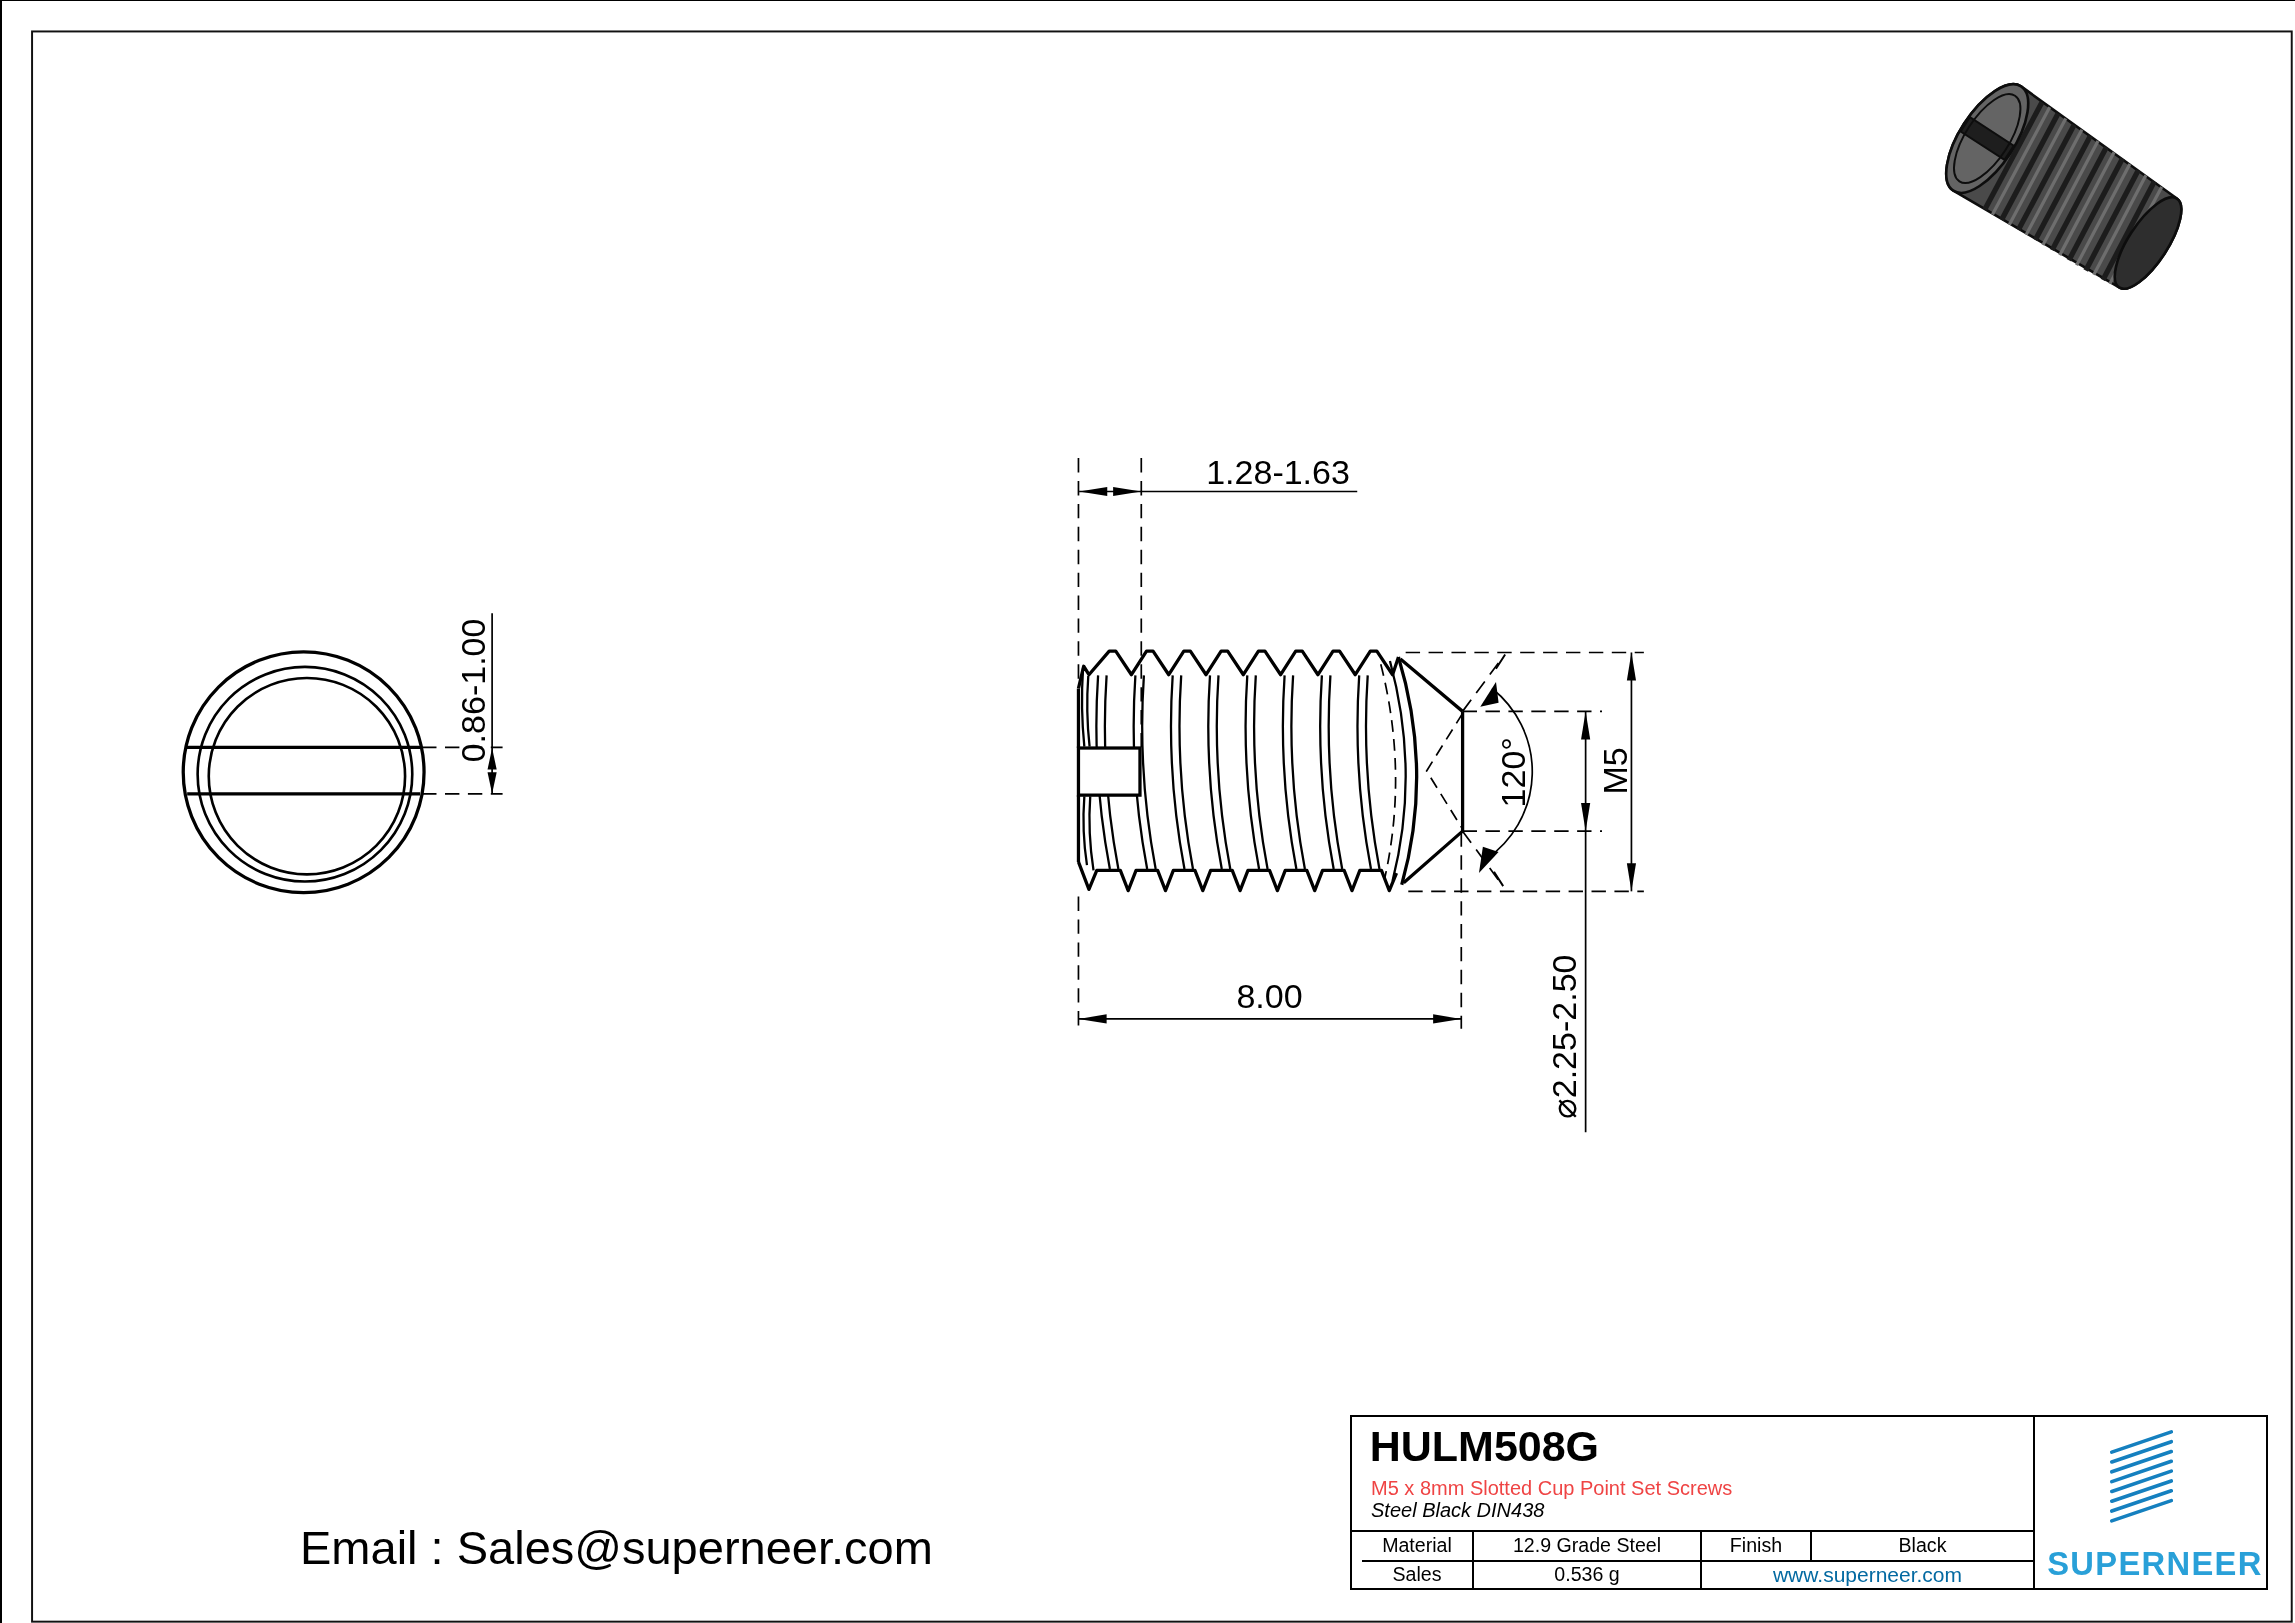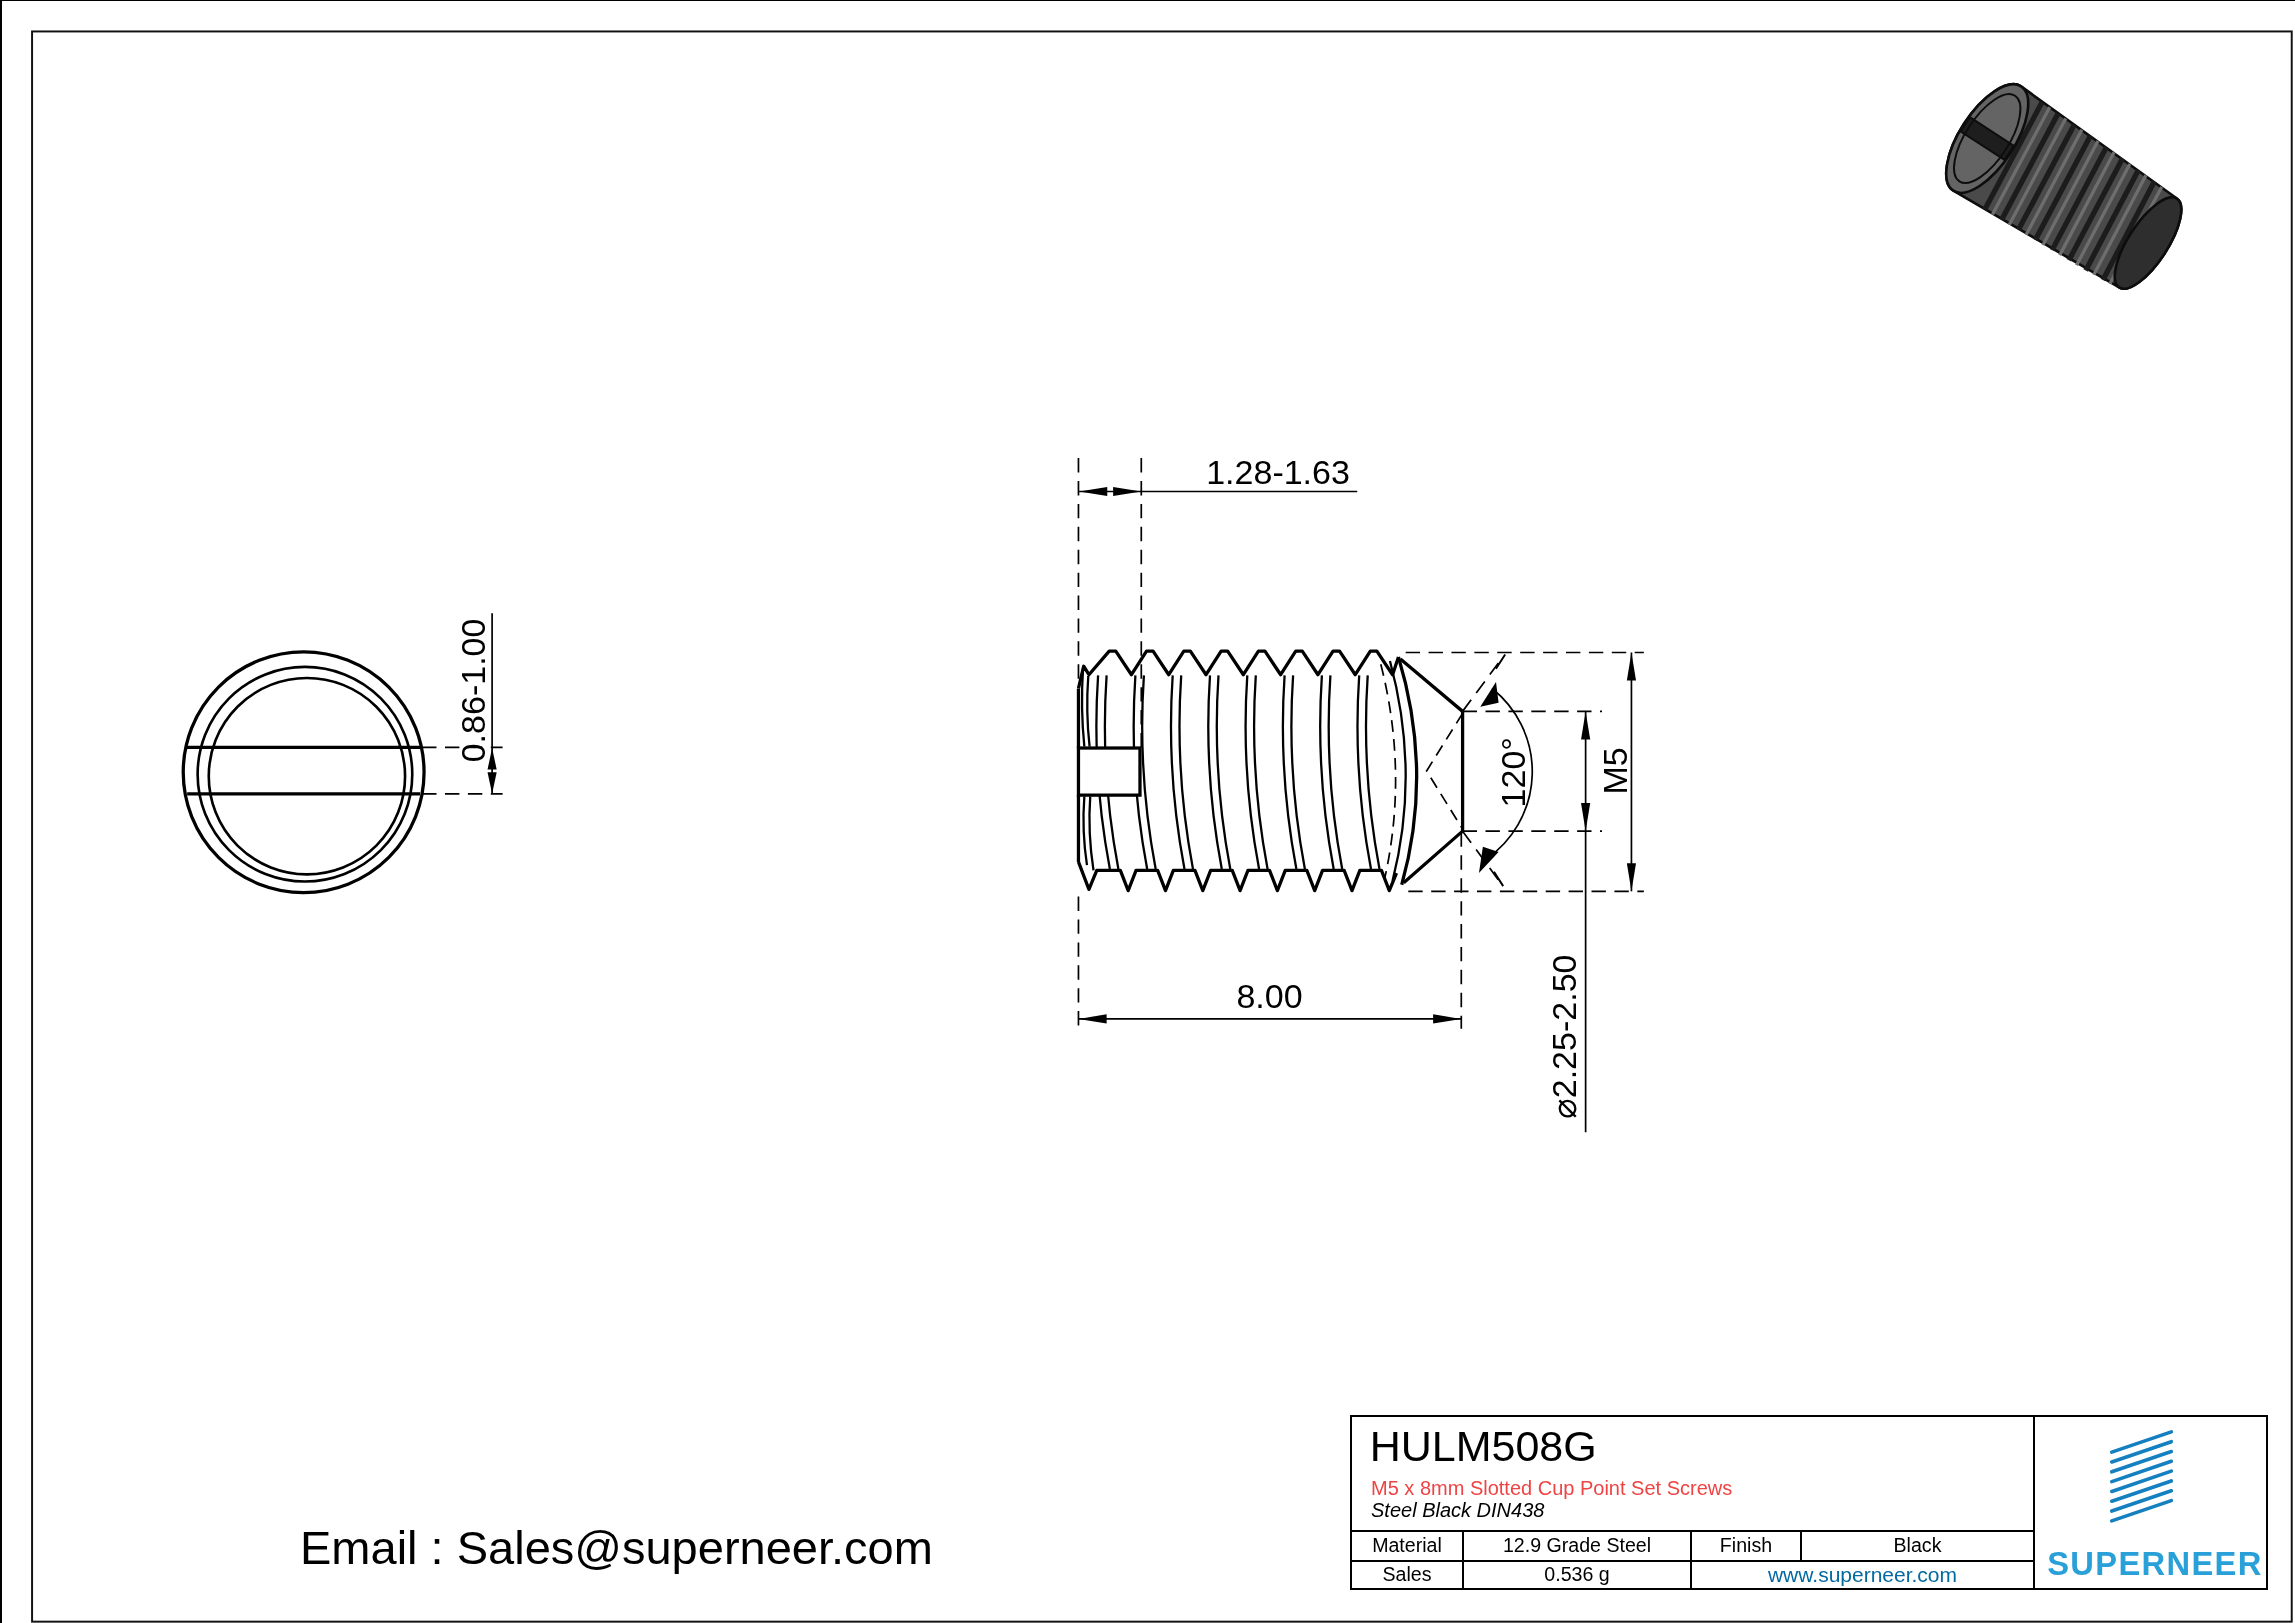--- a/index.html
+++ b/index.html
@@ -9,24 +9,24 @@
   .screen-edge-top{position:absolute;left:0;top:0;width:100%;height:1.3px;background:#000;}
   svg.layer{position:absolute;left:0;top:0;}
   svg .dim{font:52px "Liberation Sans","DejaVu Sans",sans-serif;fill:#000;}
   svg .brand-text{font:bold 50px "Liberation Sans","DejaVu Sans",sans-serif;letter-spacing:2px;}
   
   .tb{position:absolute;left:1350px;top:1415px;width:918px;height:175px;border:2.6px solid #000;
       box-sizing:border-box;background:transparent;}
   .tb-main{position:absolute;left:0;top:0;width:683px;height:100%;border-right:2px solid #000;
       box-sizing:border-box;display:flex;flex-direction:column;}
   .tb-title-area{flex:0 0 115px;border-bottom:2px solid #000;position:relative;box-sizing:border-box;}
-  .tb-part{position:absolute;left:17.7px;top:7.9px;font-size:43px;font-weight:normal;line-height:1;color:#000;}
+  .tb-part{position:absolute;left:17.7px;top:7.9px;font-size:43px;font-weight:bold;line-height:1;color:#000;}
   .tb-desc1{position:absolute;left:19px;top:60px;font-size:20px;color:#ef4444;}
   .tb-desc2{position:absolute;left:19px;top:82px;font-size:20px;color:#000;font-style:italic;}
-  .tb-row{display:flex;box-sizing:border-box;}
+  .tb-row{display:flex;box-sizing:border-box;margin-left:10px;}
   .tb-row1{flex:0 0 29.5px;border-bottom:2px solid #000;}
   .tb-row2{flex:1 1 auto;}
   .tb-cell{display:flex;align-items:center;justify-content:center;font-size:19.6px;color:#000;
       box-sizing:border-box;height:100%;}
   .cw1{width:112px;border-right:2px solid #000;}
   .cw2b{width:228px;border-right:2px solid #000;}
   .cw3{width:110px;border-right:2px solid #000;}
   .cw4{flex:1;}
   .cw5{flex:1;}
   .link{color:#0369a1;font-size:21px;}

